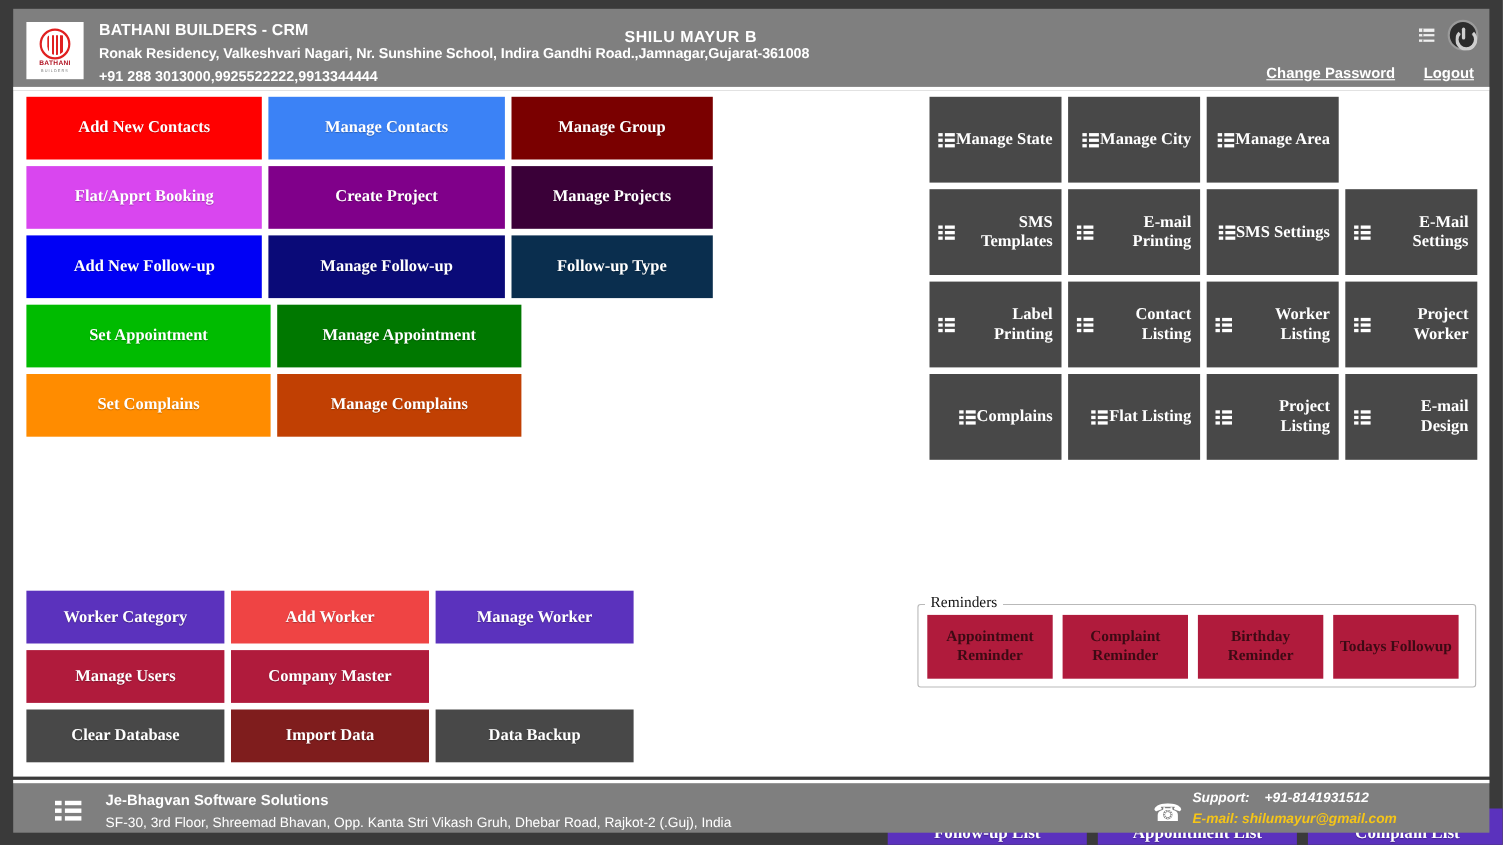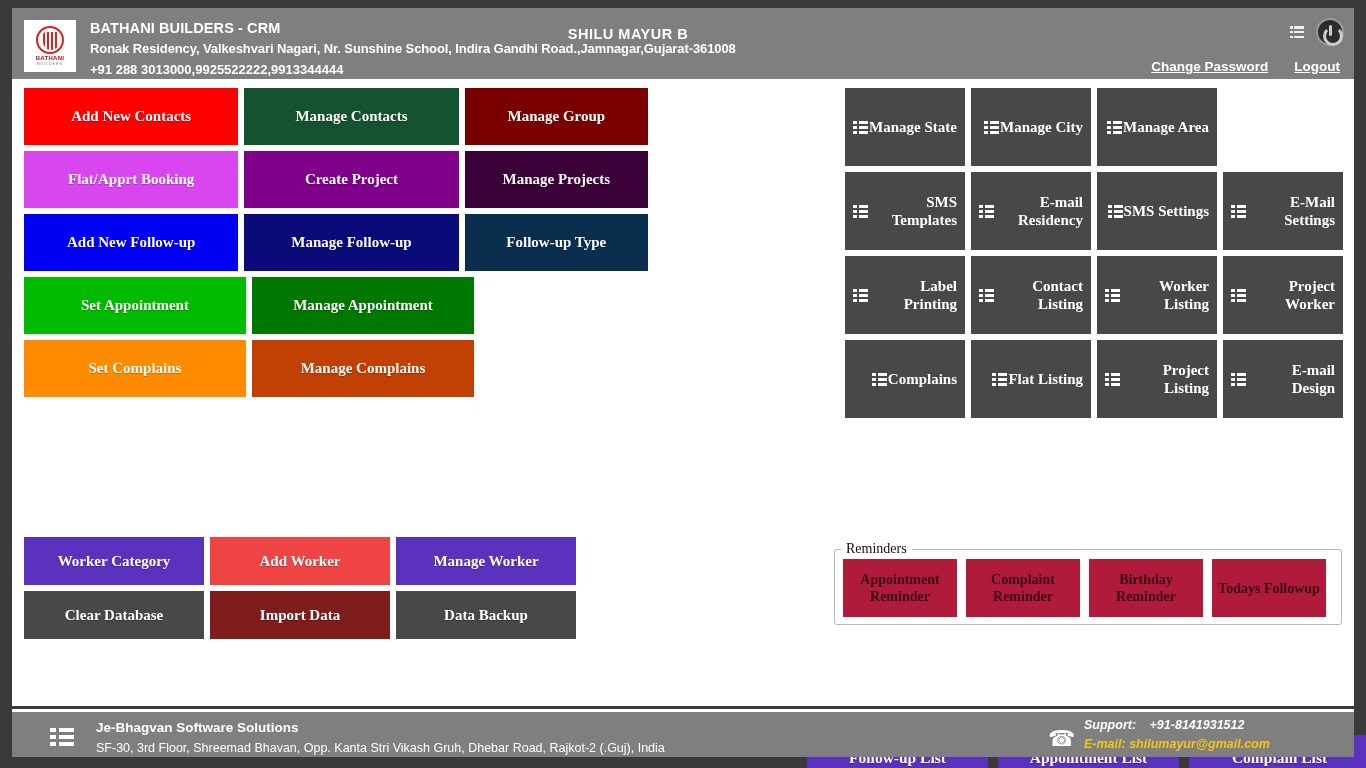--- a/index.html
+++ b/index.html
@@ -354,21 +354,21 @@
       <a>Change Password</a>
       <a>Logout</a>
     </div>
   </div>
 
   <div class="main">
 
     <div class="left-grid">
         <div class="lg-row">
           <div class="btn-color w-a" style="background: rgb(255, 0, 0);">Add New Contacts</div>
-          <div class="btn-color w-b" style="background: #14532d;">Manage Contacts</div>
+          <div class="btn-color w-b" style="background: #3b82f6;">Manage Contacts</div>
           <div class="btn-color w-c" style="background: rgb(122, 0, 0);">Manage Group</div>
         </div>
         <div class="lg-row">
           <div class="btn-color w-a" style="background: #d946ef;">Flat/Apprt Booking</div>
           <div class="btn-color w-b" style="background: rgb(128, 0, 138);">Create Project</div>
           <div class="btn-color w-c" style="background: rgb(58, 0, 56);">Manage Projects</div>
         </div>
         <div class="lg-row">
           <div class="btn-color w-a" style="background: rgb(0, 0, 245);">Add New Follow-up</div>
           <div class="btn-color w-b" style="background: rgb(10, 10, 120);">Manage Follow-up</div>
@@ -420,21 +420,21 @@
               <span></span>
             </span>
             <span>SMS Templates</span>
           </div>
           <div class="btn-dark">
             <span class="blk-icon">
               <span></span>
               <span></span>
               <span></span>
             </span>
-            <span>E-mail Residency</span>
+            <span>E-mail Printing</span>
           </div>
           <div class="btn-dark">
             <span class="blk-icon">
               <span></span>
               <span></span>
               <span></span>
             </span>
             <span>SMS Settings</span>
           </div>
           <div class="btn-dark">
@@ -514,20 +514,25 @@
             <span>E-mail Design</span>
           </div>
         </div>
       </div>
 
     <div class="lower-left">
         <div class="ll-row">
           <div class="btn-lower" style="background: rgb(91, 50, 189);">Worker Category</div>
           <div class="btn-lower" style="background: #ef4444;">Add Worker</div>
           <div class="btn-lower" style="background: rgb(91, 50, 189);">Manage Worker</div>
+        </div>
+        <div class="ll-row">
+          <div class="btn-lower" style="background: rgb(176, 27, 60);">Manage Users</div>
+          <div class="btn-lower" style="background: rgb(176, 27, 60);">Company Master</div>
+          <div class="btn-lower empty"></div>
         </div>
         <div class="ll-row">
           <div class="btn-lower" style="background: rgb(72, 72, 72);">Clear Database</div>
           <div class="btn-lower" style="background: #7f1d1d;">Import Data</div>
           <div class="btn-lower" style="background: rgb(72, 72, 72);">Data Backup</div>
         </div>
       </div>
 
     <fieldset class="reminders">
       <legend>Reminders</legend>

